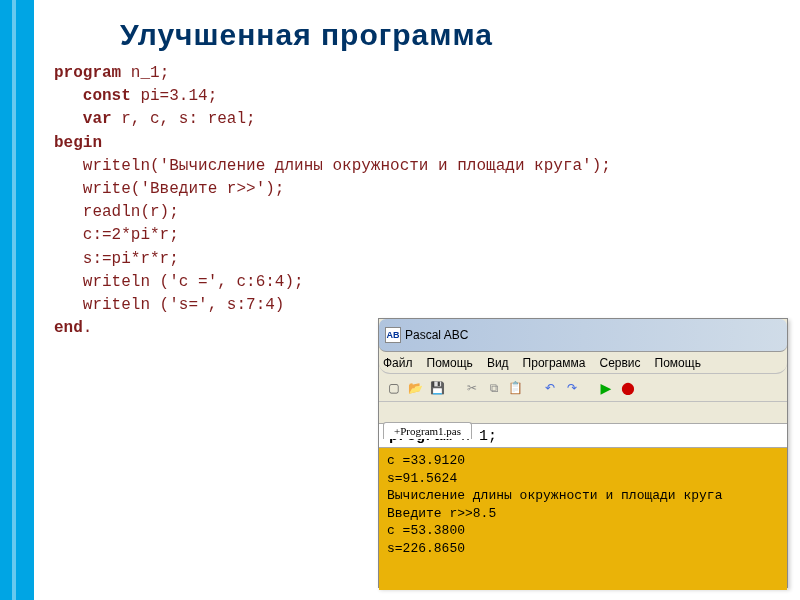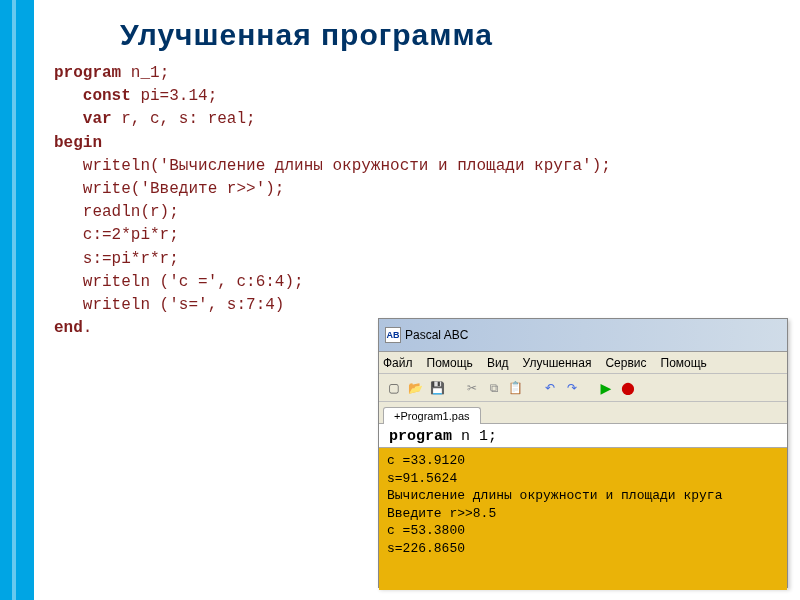--- a/index.html
+++ b/index.html
@@ -67,20 +67,21 @@
   }
   .titlebar {
     height: 26px;
     background: linear-gradient(to right, #b0c4de, #d0dce8);
     display: flex;
     align-items: center;
     padding: 16px 6px;
     border-bottom: 1px solid #999;
     font-size: 12px;
     color: #000;
+    border-radius: 7px;
   }
   .titlebar-icon {
     width: 16px;
     height: 16px;
     margin-right: 4px;
     display: inline-flex;
     align-items: center;
     justify-content: center;
     font-size: 9px;
     font-weight: bold;
@@ -89,20 +90,21 @@
     color: #003399;
   }
   .menubar {
     height: 22px;
     display: flex;
     align-items: center;
     padding: 0 4px;
     font-size: 12px;
     background: #ece9d8;
     border-bottom: 1px solid #c0c0c0;
+    border-radius: 11px;
   }
   .menubar span {
     margin-right: 14px;
   }
   .toolbar {
     height: 28px;
     display: flex;
     align-items: center;
     padding: 0 6px;
     background: #ece9d8;
@@ -139,21 +141,22 @@
     border-bottom: 1px solid #aaa;
   }
   .tab {
     padding: 2px 10px;
     font-size: 11px;
     background: #fff;
     border: 1px solid #aaa;
     border-bottom: none;
     border-radius: 3px 3px 0 0;
     position: relative;
-    top: 1px;
+    top: 16px;
+    font-family: Liberation Serif, serif;
   }
   .editor {
     height: 24px;
     background: #fff;
     padding: 4px 10px;
     font-family: "Courier New", monospace;
     font-size: 15px;
     border-bottom: 1px solid #aaa;
   }
   .editor .kw2 { font-weight: bold; }
@@ -192,21 +195,21 @@
 
   <div class="pascal-window">
     <div class="titlebar">
       <span class="titlebar-icon">АВ</span>
       <span>Pascal ABC</span>
     </div>
     <div class="menubar">
       <span>Файл</span>
       <span>Помощь</span>
       <span>Вид</span>
-      <span>Улучшенная</span>
+      <span>Программа</span>
       <span>Сервис</span>
       <span>Помощь</span>
     </div>
     <div class="toolbar">
       <span class="tool-btn icon-new">▢</span>
       <span class="tool-btn icon-open">📂</span>
       <span class="tool-btn icon-save">💾</span>
       <span class="tool-sep"></span>
       <span class="tool-btn icon-cut">✂</span>
       <span class="tool-btn icon-copy">⧉</span>

